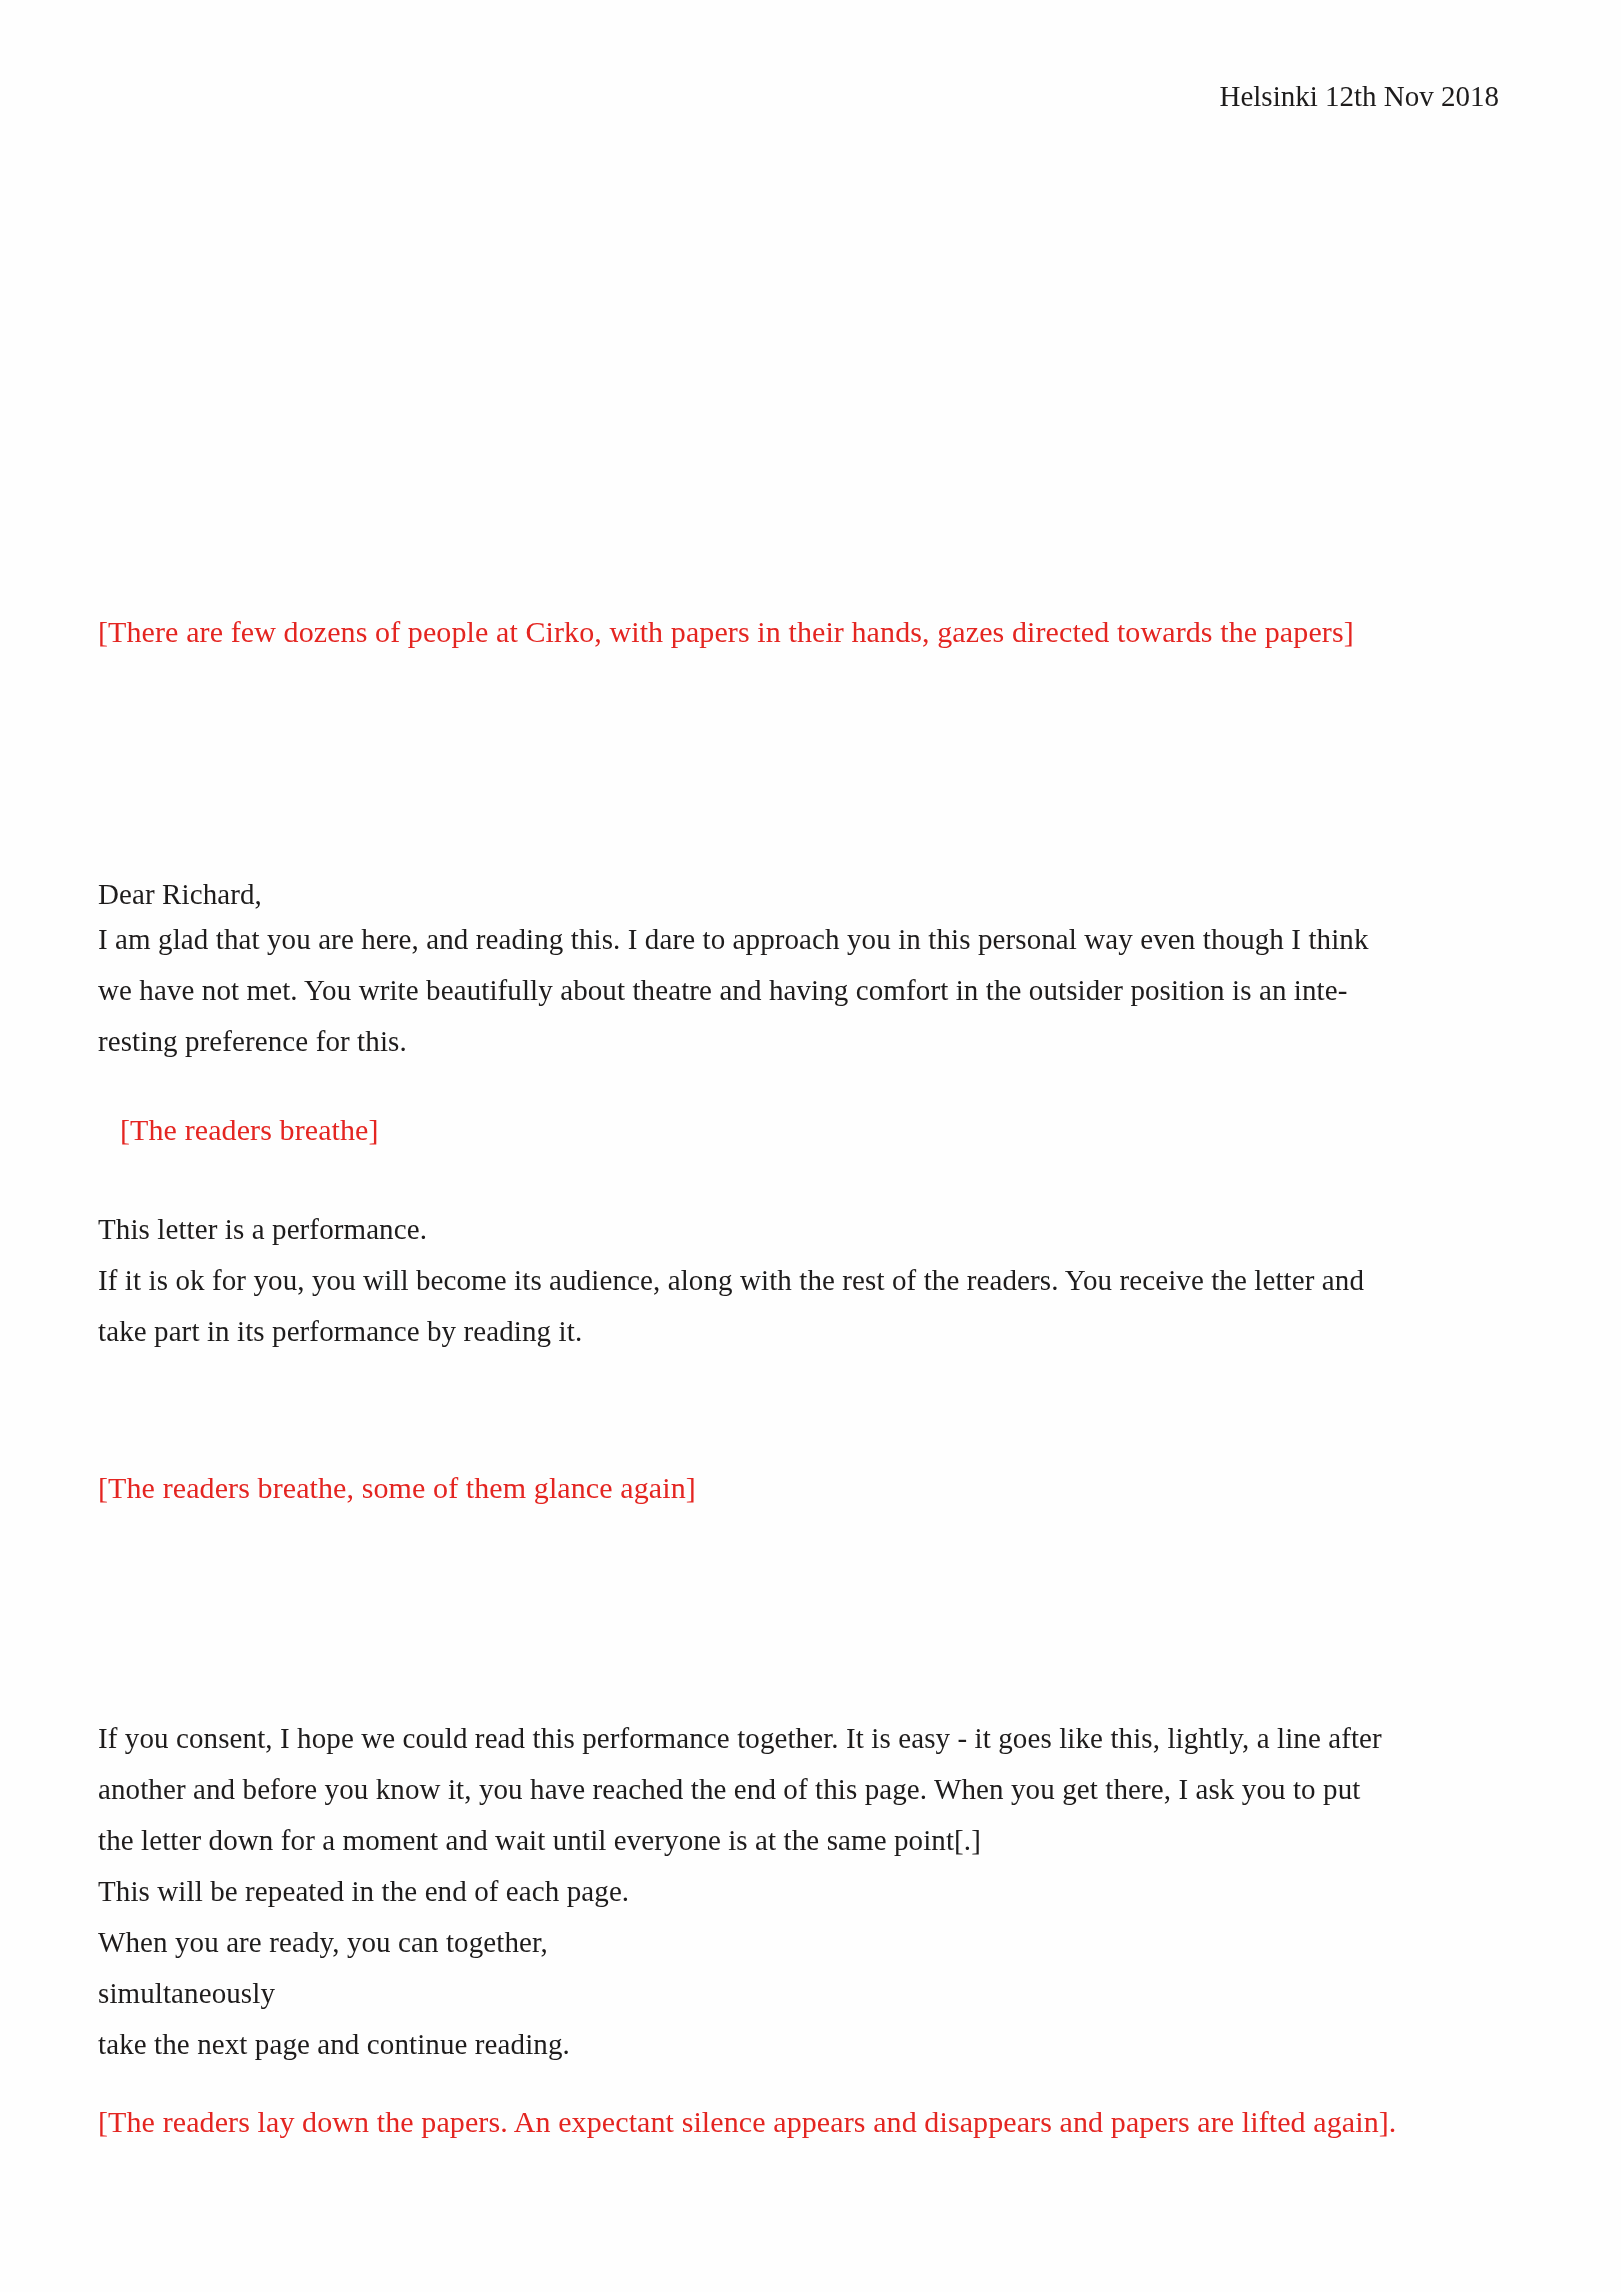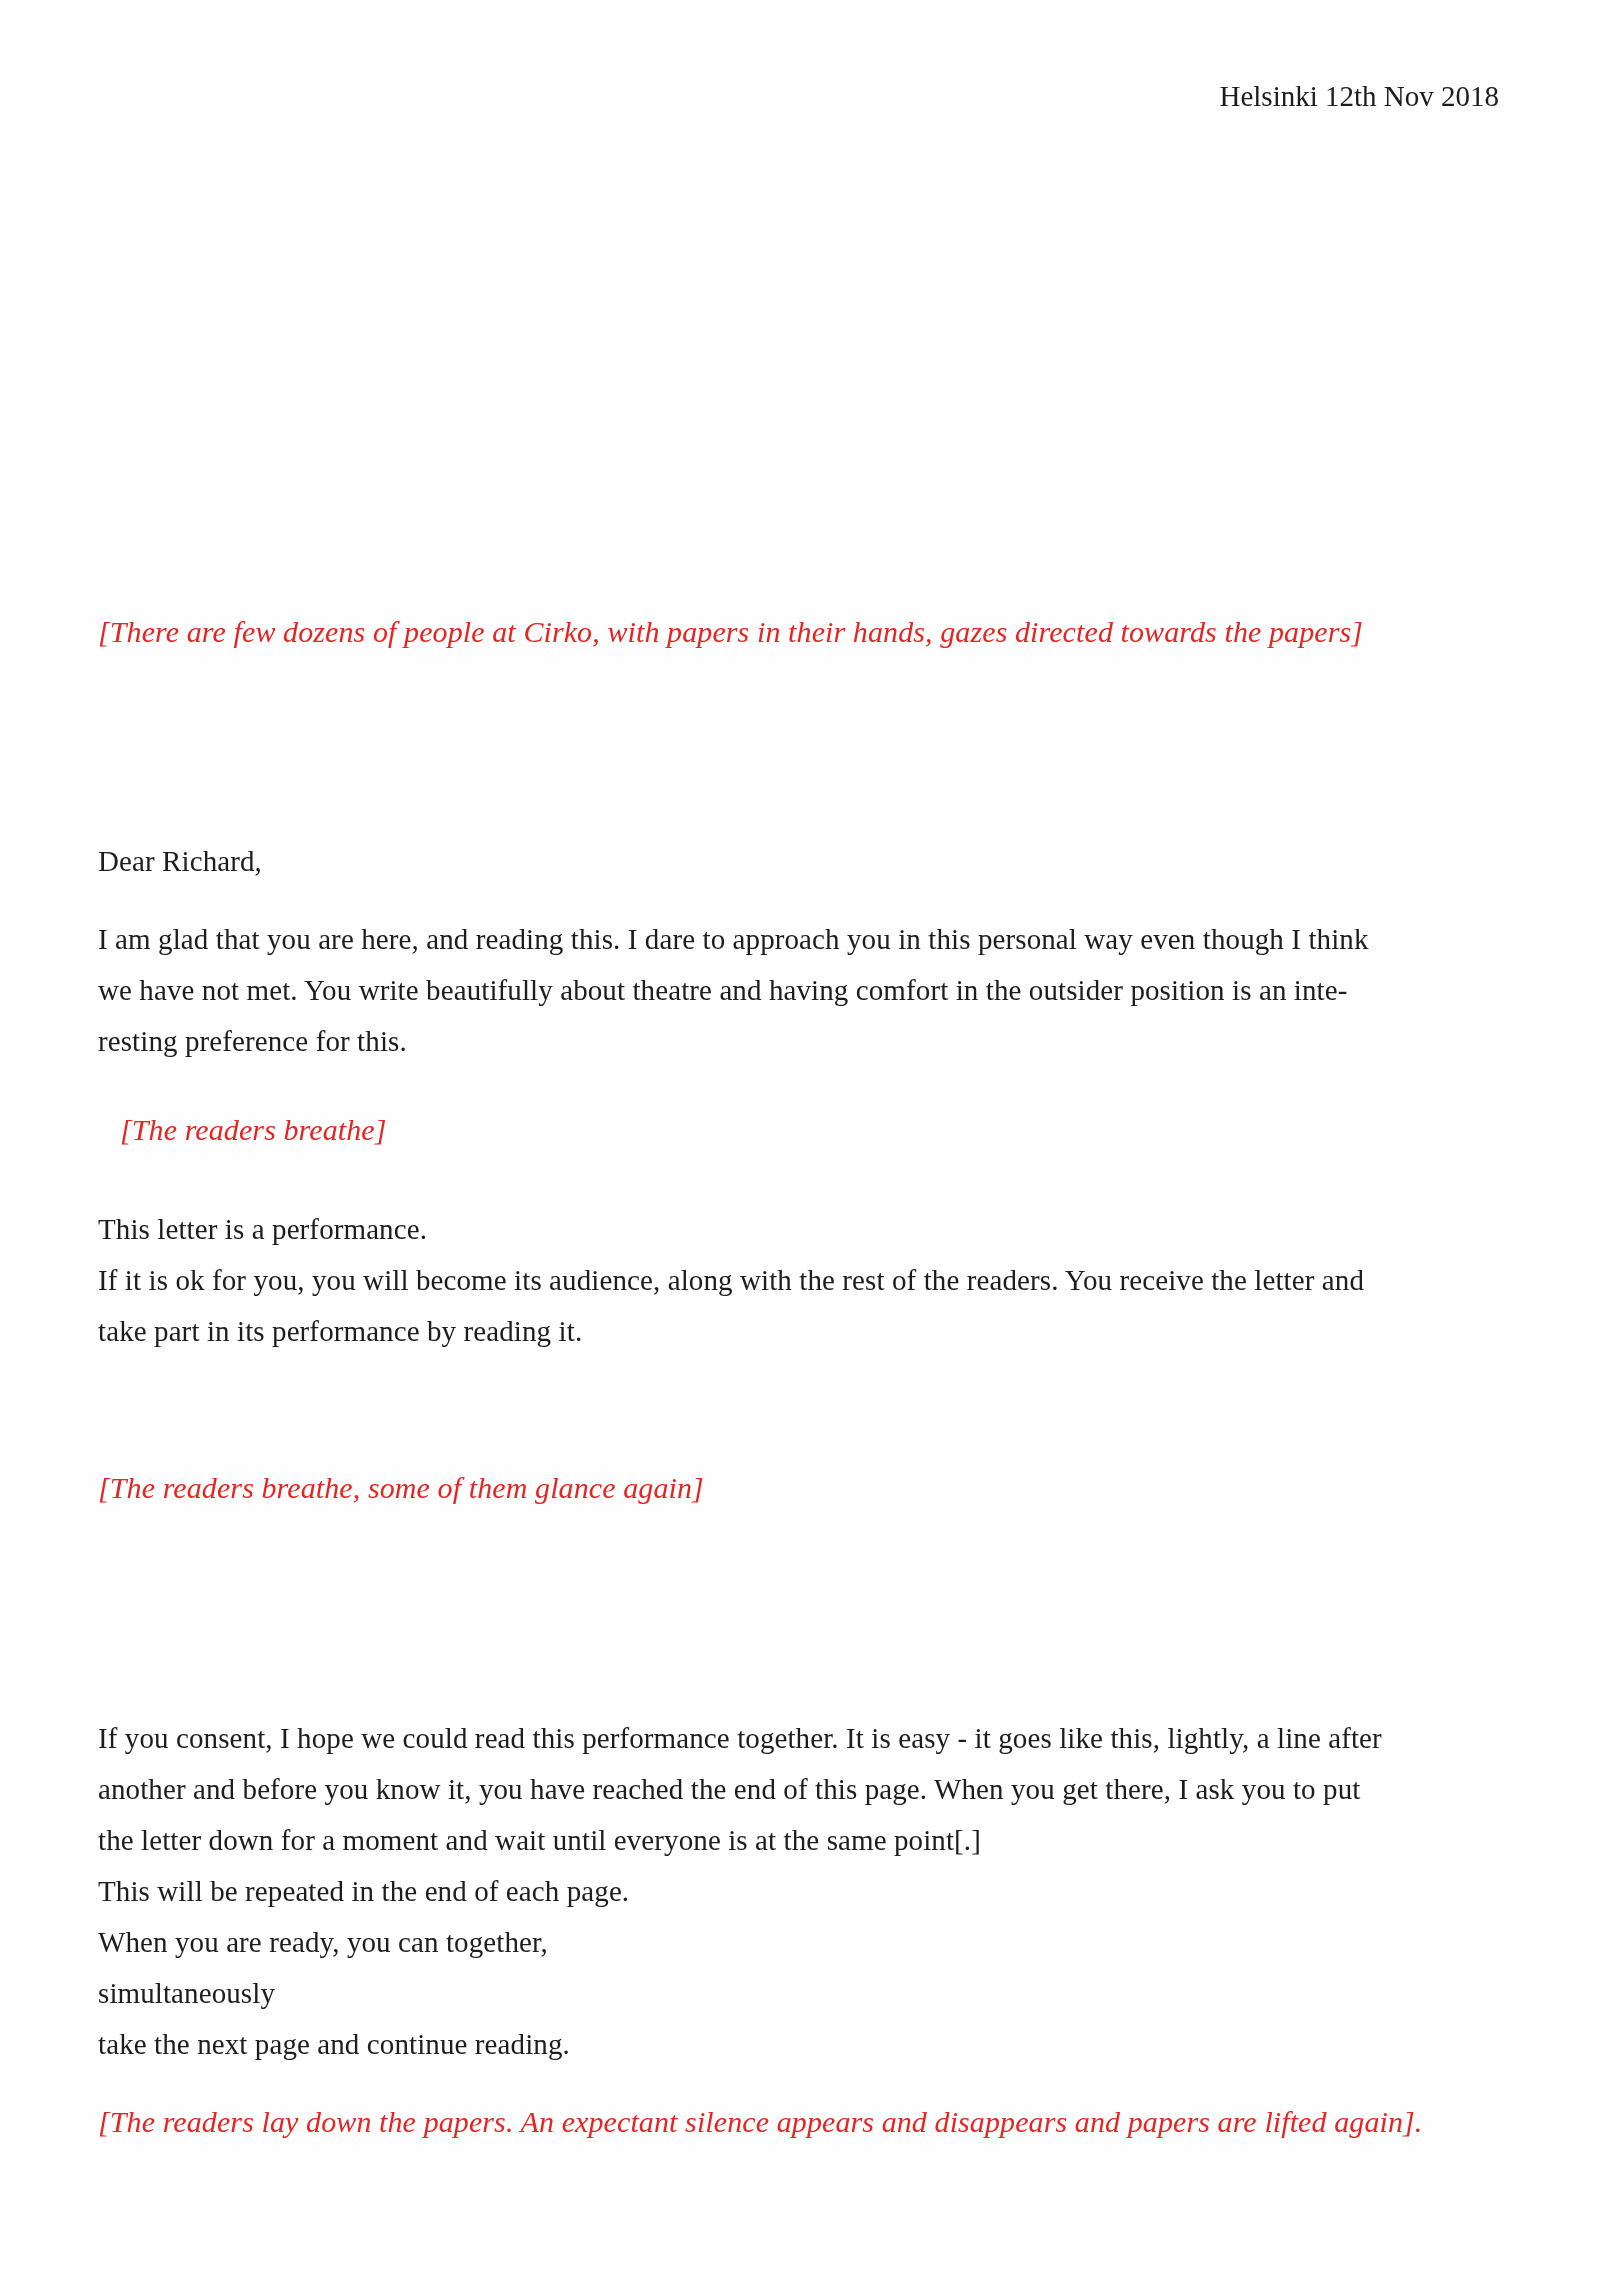--- a/index.html
+++ b/index.html
@@ -33,25 +33,24 @@
     position: absolute;
     left: 98px;
     width: 1441px;
     font-size: 29px;
     line-height: 51px;
     white-space: pre-line;
     letter-spacing: 0.1px;
   }
   .stage {
     color: var(--accent);
-    font-style: italic;
     font-size: 30px;
   }
   .pos-stage1 { top: 606px; }
-  .pos-salutation { top: 836px; }
+  .pos-salutation { top: 869px; }
   .pos-para1 { top: 914px; }
   .pos-stage2 { top: 1104px; margin-left: 22px; }
   .pos-para2 { top: 1204px; }
   .pos-stage3 { top: 1462px; }
   .pos-para3 { top: 1713px; }
   .pos-stage4 { top: 2096px; }
 </style>
 </head>
 <body>
 

